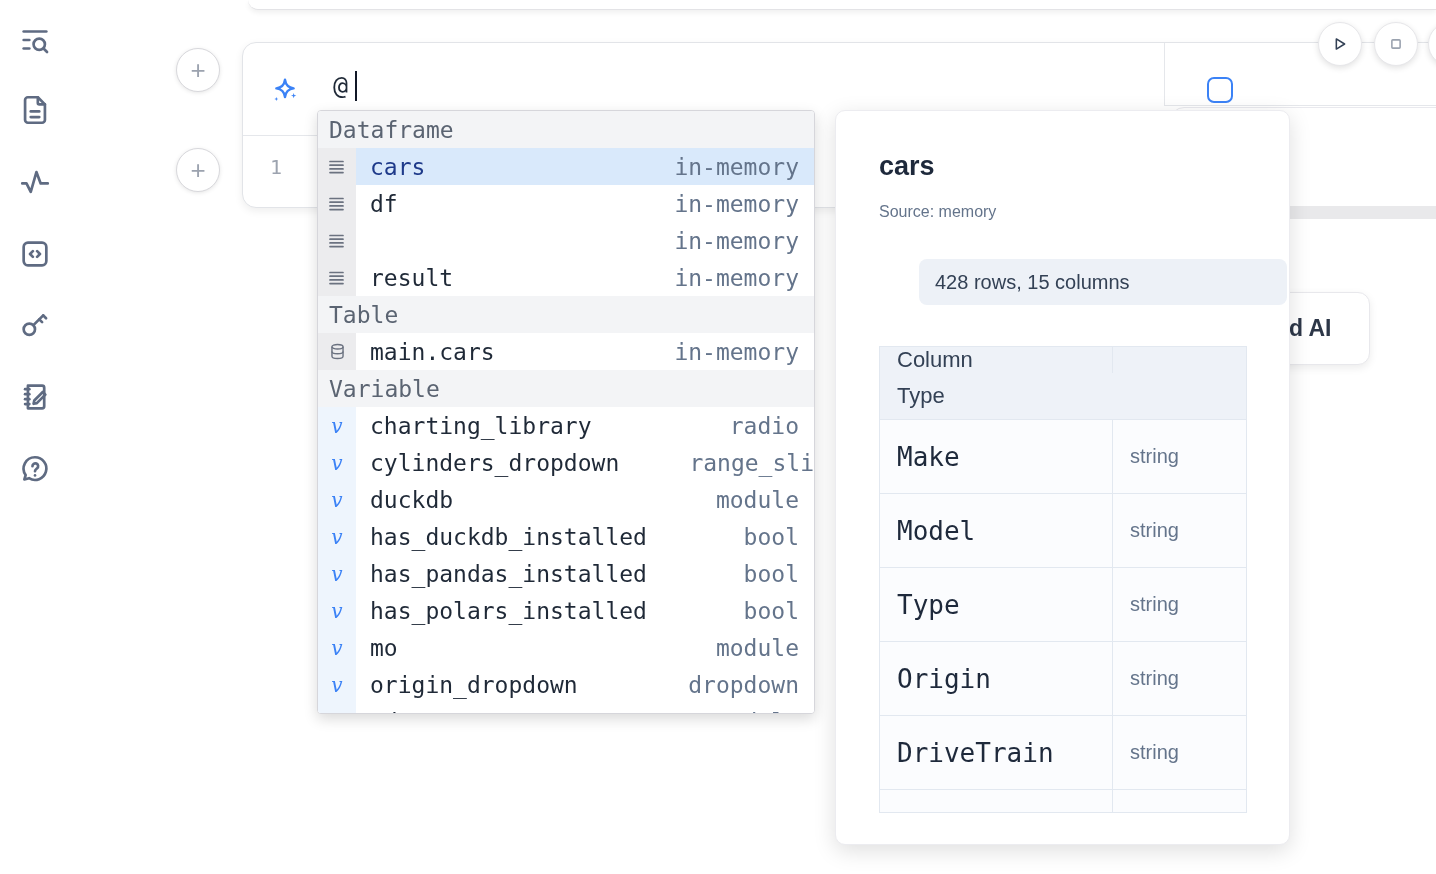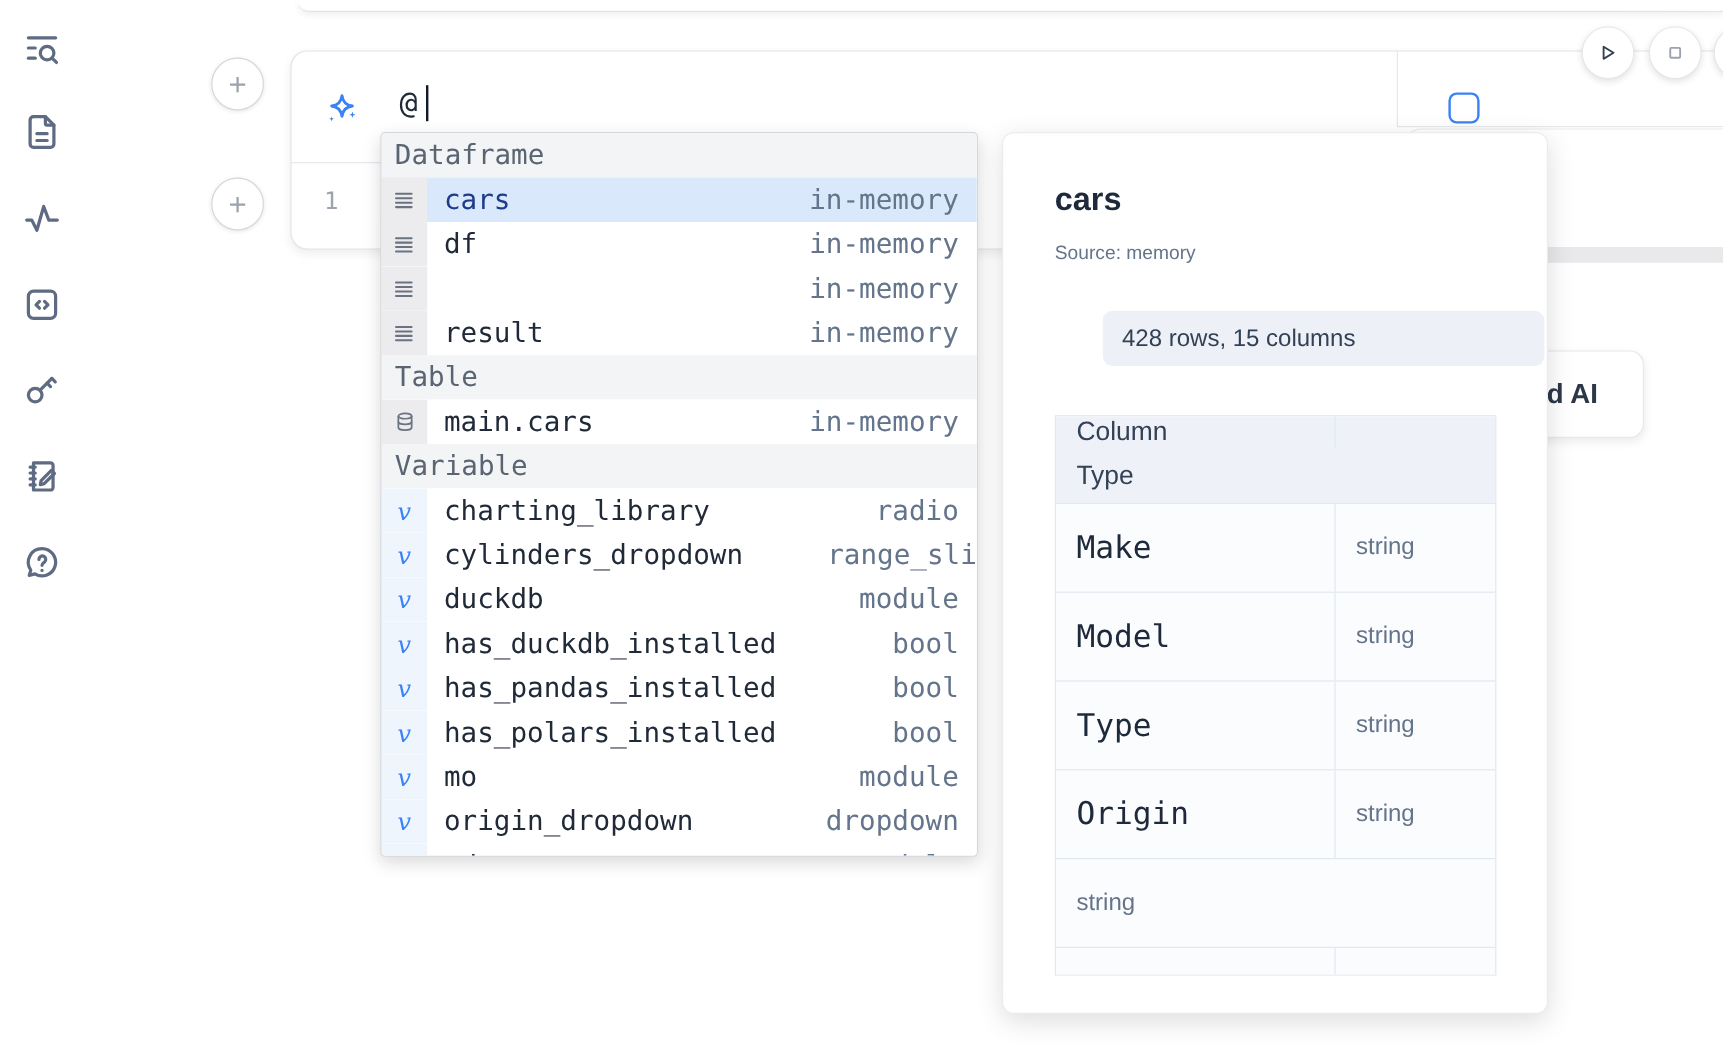--- a/index.html
+++ b/index.html
@@ -377,20 +377,23 @@
         </div>
         <div class="pt-row">
           <div class="pt-c1">
             <span class="pt-col">Origin</span>
           </div>
           <div class="pt-c2">
             <span class="pt-type">string</span>
           </div>
         </div>
         <div class="pt-row">
+          <div class="pt-c1">
+            <span class="pt-col">DriveTrain</span>
+          </div>
           <div class="pt-c2">
             <span class="pt-type">string</span>
           </div>
         </div>
         <div class="pt-row">
           <div class="pt-c1"></div>
           <div class="pt-c2"></div>
         </div>
       </div>
   </div>

